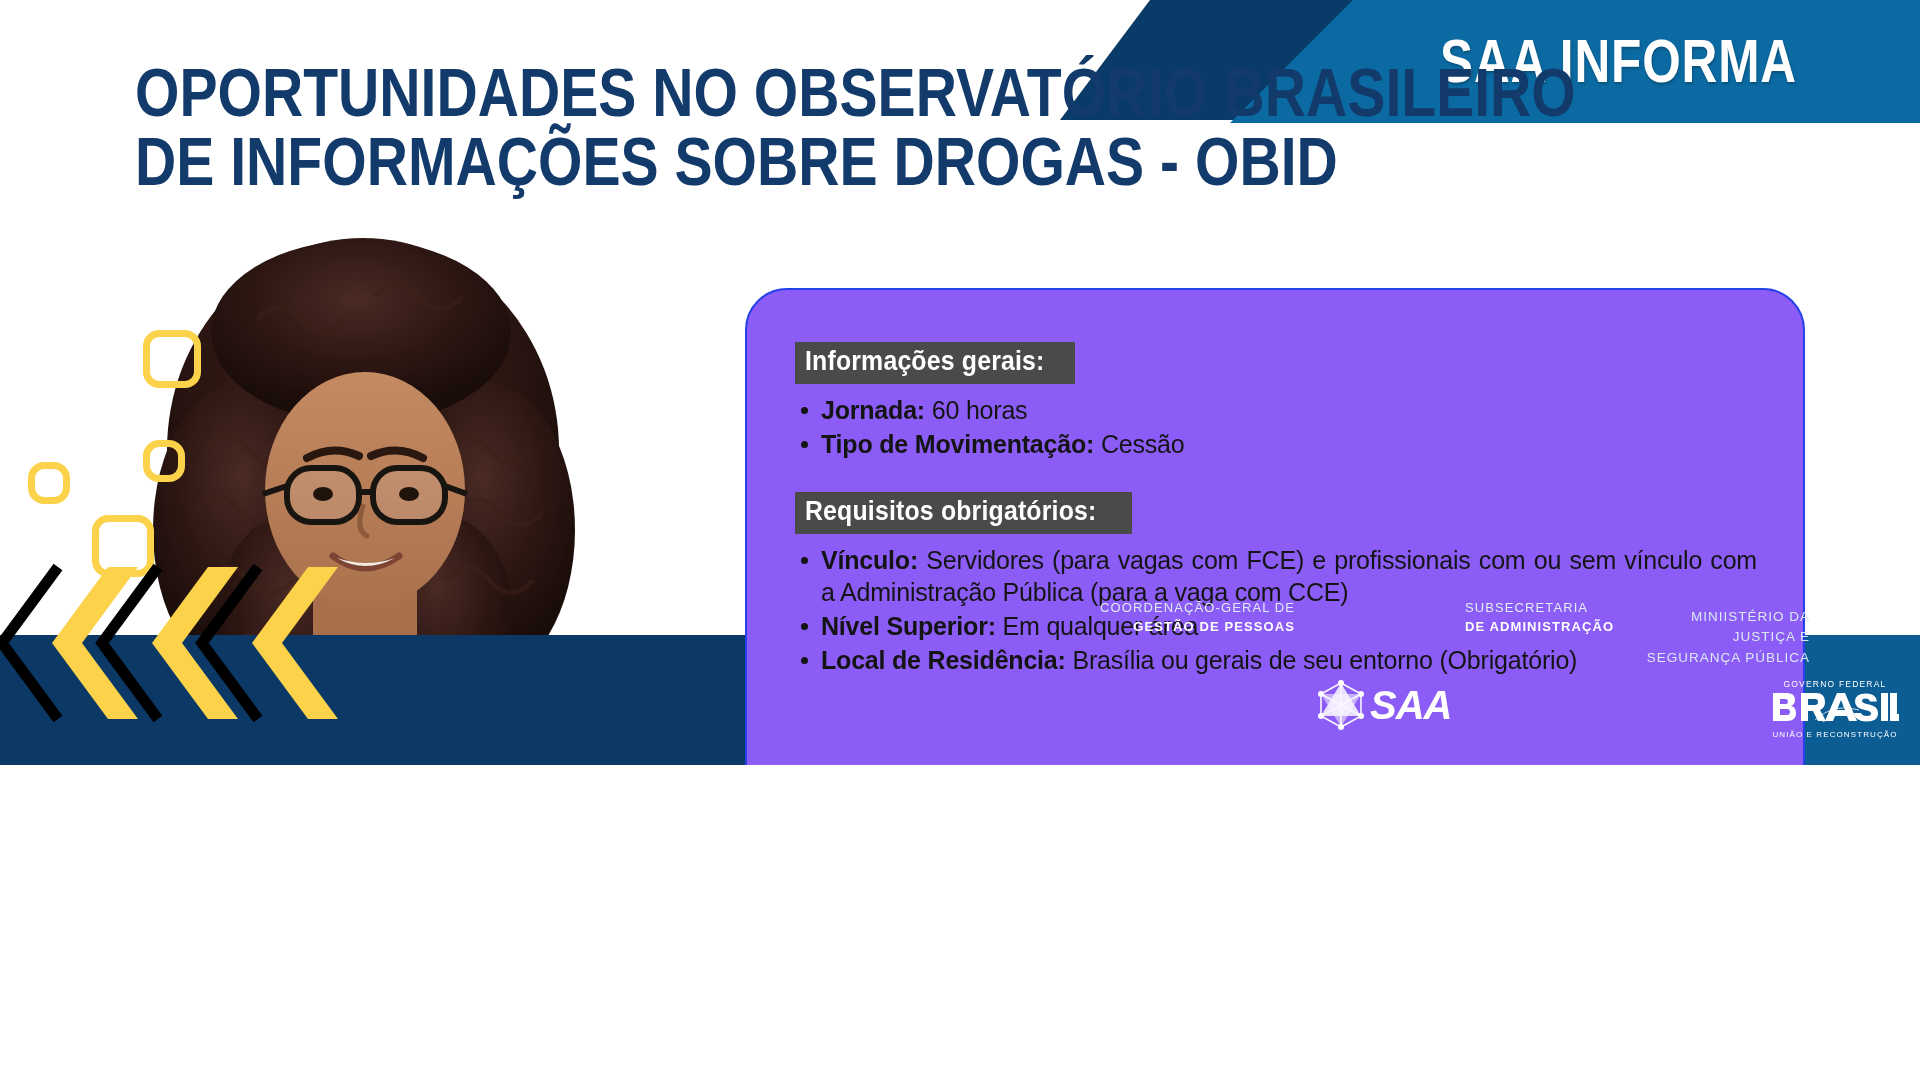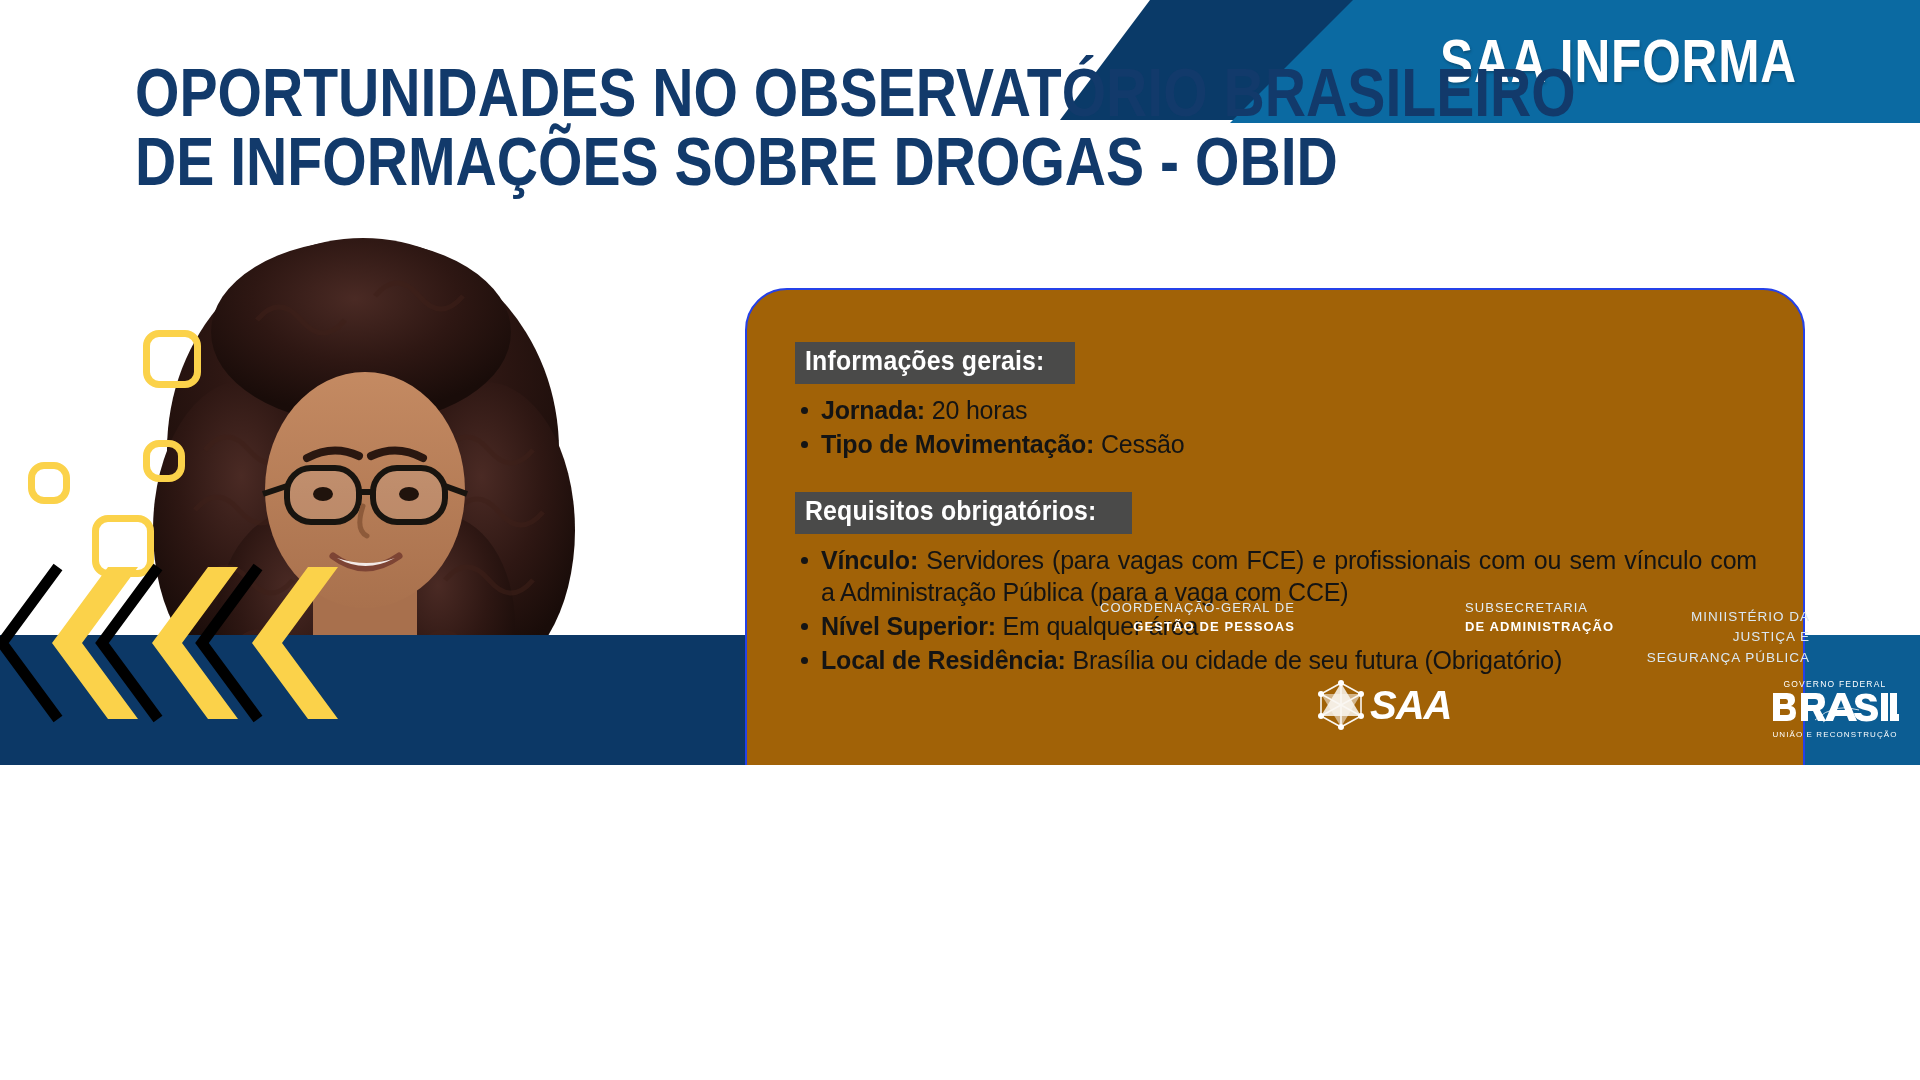--- a/index.html
+++ b/index.html
@@ -86,21 +86,21 @@
   }
   .bar-deep {
     position:absolute; left:1740px; bottom:0; width:180px; height:130px;
     background:#0c5d93; z-index:9;
   }
 
   
   .card {
     position:absolute; left:745px; top:288px; width:1060px; height:580px;
     border:2.5px solid #2541e8; border-radius:42px;
-    background:#a16207; z-index:10;
+    background:#8b5cf6; z-index:10;
   }
   .card-inner { padding:52px 46px 0 48px; }
 
   .sec-badge {
     display:inline-block;
     background:#4a4a49; color:#ffffff;
     font-family:"Liberation Sans Narrow","Liberation Sans", sans-serif;
     font-weight:700;
     font-size:27px; line-height:1.18;
     padding:4px 10px 6px 10px;
@@ -305,42 +305,42 @@
 
   <div class="card">
     <div class="card-inner">
 
       <div class="sec-badge">
         <span>Informações gerais:</span>
       </div>
 
       <ul class="blist">
         <li>
-          <b>Jornada:</b><span> 20 horas</span>
+          <b>Jornada:</b><span> 60 horas</span>
         </li>
         <li>
           <b>Tipo de Movimentação:</b><span> Cessão</span>
         </li>
       </ul>
 
       <div class="gap"></div>
 
       <div class="sec-badge">
         <span>Requisitos obrigatórios:</span>
       </div>
 
       <ul class="blist just">
         <li>
           <b>Vínculo:</b><span>  Servidores (para vagas com FCE) e profissionais com ou sem vínculo com a Administração Pública (para a vaga com CCE)</span>
         </li>
         <li>
           <b>Nível Superior:</b><span>  Em qualquer área</span>
         </li>
         <li>
-          <b>Local de Residência:</b><span> Brasília ou cidade de seu futura (Obrigatório)</span>
+          <b>Local de Residência:</b><span> Brasília ou gerais de seu entorno (Obrigatório)</span>
         </li>
       </ul>
 
     </div>
   </div>
 
 
   <svg class="warn" viewBox="0 0 170 160" xmlns="http://www.w3.org/2000/svg">
     <defs>
       <linearGradient id="wg" x1="0" y1="0" x2="0.3" y2="1">

